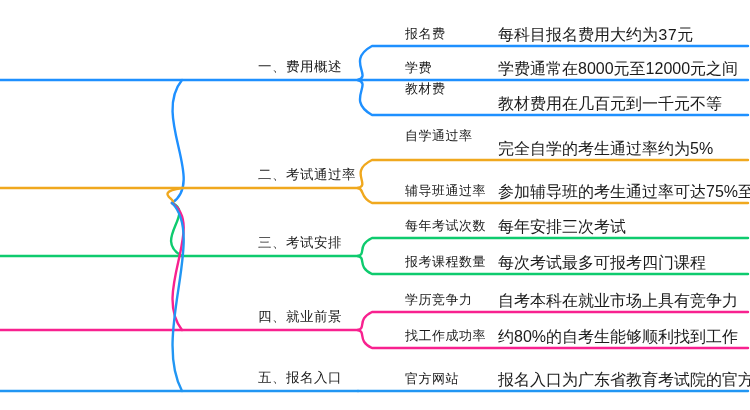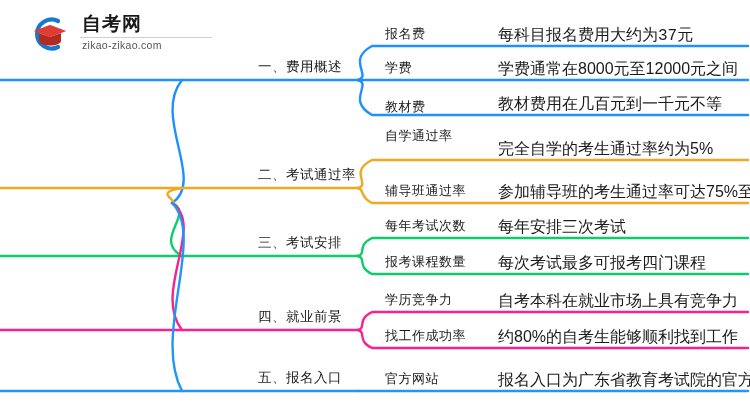--- a/index.html
+++ b/index.html
@@ -32,43 +32,28 @@
   
   .lbl { position:absolute; white-space:nowrap; color:#1a1a1a; }
 
   #root-label {
     left:4px; top:193px; font-size:14.5px; letter-spacing:0.2px;
   }
   .branch-label {
     font-size:13.5px; letter-spacing:0.5px;
   }
   .leaf-key {
-    font-size:13px; letter-spacing:0.5px;
+    font-size:13px; letter-spacing:0.5px;margin-left:20px;
   }
 </style>
 </head>
 <body>
 
 <div id="stage">
 
-  <div id="logo">
-    <div id="logo-mark">
-      <svg width="44" height="40" viewBox="0 0 44 40">
-        <path d="M30 7 A14.5 14.5 0 1 0 30 33" stroke="#1878D0" stroke-width="4.2" fill="none" stroke-linecap="round"></path>
-        <path d="M22 11 L38 17 L22 23 L6 17 Z" fill="#D9332B"></path>
-        <path d="M22 23 L11 18.9 L11 27 C11 29.6 16 31.6 22 31.6 C28 31.6 33 29.6 33 27 L33 18.9 Z" fill="#B32A23"></path>
-        <path d="M22 11 L38 17 L22 23 L6 17 Z" fill="#E0463C" opacity="0.55"></path>
-      </svg>
-    </div>
-    <div id="logo-text">
-      <div id="logo-name">自考网</div>
-      <div id="logo-rule"></div>
-      <div id="logo-url">zikao-zikao.com</div>
-    </div>
-  </div>
 
   <svg id="wires" viewBox="0 0 750 410">
       <path d="M 172 203 C 206 180.86, 152 116.9, 182 80" stroke="#1E90FF" stroke-width="2.4" fill="none"></path>
       <path d="M 0 80 L 358 80" stroke="#1E90FF" stroke-width="2.4" fill="none"></path>
       <path d="M 358 80 C 372.3 75.92, 346 60.28, 372 46 L 748 46" stroke="#1E90FF" stroke-width="2.4" fill="none"></path>
       <path d="M 358 80 L 748 80" stroke="#1E90FF" stroke-width="2.4" fill="none"></path>
       <path d="M 358 80 C 372.3 84.2, 346 100.3, 372 115 L 748 115" stroke="#1E90FF" stroke-width="2.4" fill="none"></path>
       <path d="M 172 203 C 178.75 200.3, 152 192.5, 182 188" stroke="#F0A81E" stroke-width="2.4" fill="none"></path>
       <path d="M 0 188 L 358 188" stroke="#F0A81E" stroke-width="2.4" fill="none"></path>
       <path d="M 358 188 C 371.09 184.64, 348.2 171.76, 372 160 L 748 160" stroke="#F0A81E" stroke-width="2.4" fill="none"></path>
@@ -86,21 +71,21 @@
       <path d="M 358 391 L 748 391" stroke="#2196F3" stroke-width="2.4" fill="none"></path>
     </svg>
 
 
   <div id="text-layer">
       <div class="lbl branch-label" style="left: 258px; top: 58px;">一、费用概述</div>
       <div class="lbl leaf-key" style="left: 385px; top: 25px;">报名费</div>
       <div class="lbl leaf-value" style="left: 498px; top: 25px; font-family: Liberation Mono, monospace;">每科目报名费用大约为37元</div>
       <div class="lbl leaf-key" style="left: 385px; top: 59px;">学费</div>
       <div class="lbl leaf-value" style="left: 498px; top: 59px;">学费通常在8000元至12000元之间</div>
-      <div class="lbl leaf-key" style="left: 385px; top: 98px; text-align: right;">教材费</div>
+      <div class="lbl leaf-key" style="left: 385px; top: 80px; text-align: right;">教材费</div>
       <div class="lbl leaf-value" style="left: 498px; top: 94px;">教材费用在几百元到一千元不等</div>
       <div class="lbl branch-label" style="left: 258px; top: 166px;">二、考试通过率</div>
       <div class="lbl leaf-key" style="left: 385px; top: 127px;">自学通过率</div>
       <div class="lbl leaf-value" style="left: 498px; top: 139px;">完全自学的考生通过率约为5%</div>
       <div class="lbl leaf-key" style="left: 385px; top: 182px;">辅导班通过率</div>
       <div class="lbl leaf-value" style="left: 498px; top: 182px;">参加辅导班的考生通过率可达75%至85%</div>
       <div class="lbl branch-label" style="left: 258px; top: 234px; font-family: Liberation Mono, monospace;">三、考试安排</div>
       <div class="lbl leaf-key" style="left: 385px; top: 217px;">每年考试次数</div>
       <div class="lbl leaf-value" style="left: 498px; top: 217px;">每年安排三次考试</div>
       <div class="lbl leaf-key" style="left: 385px; top: 253px;">报考课程数量</div>

